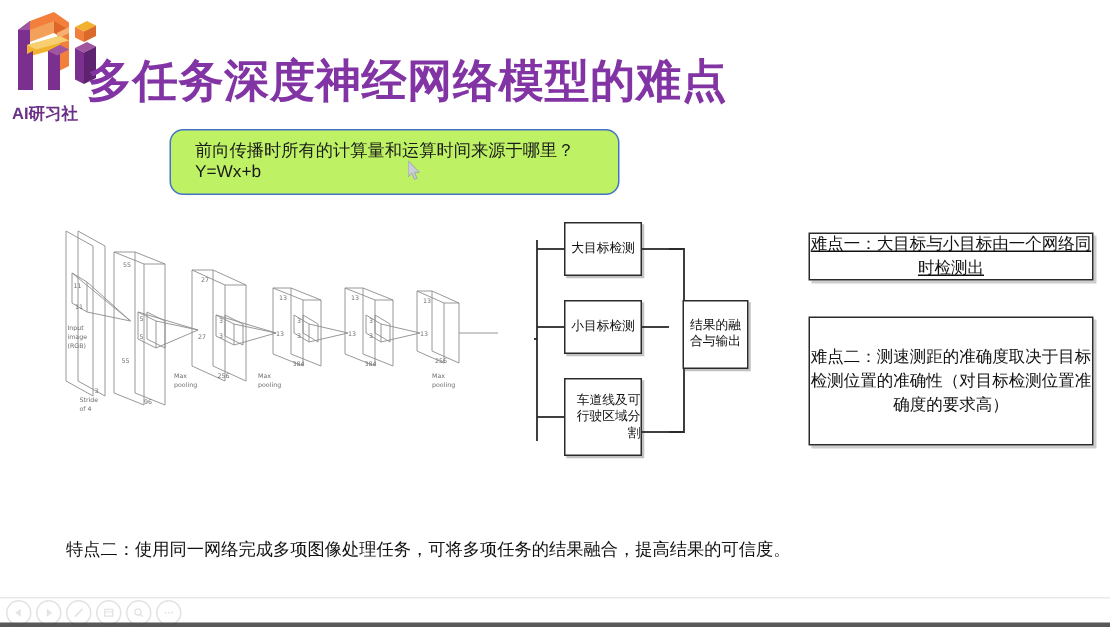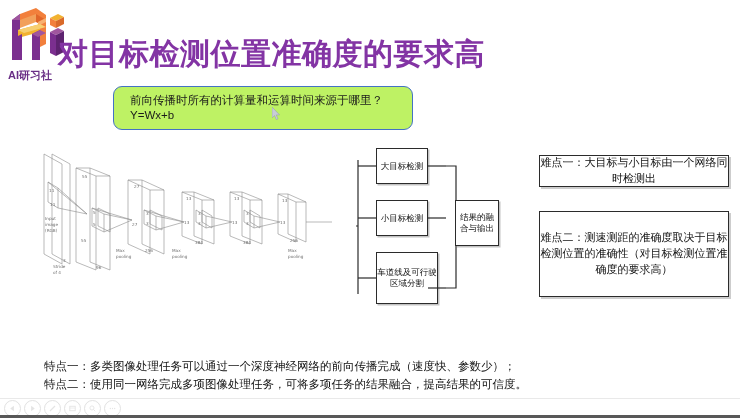--- a/index.html
+++ b/index.html
@@ -43,34 +43,34 @@
   
   .fbox{
     position:absolute;border:1.3px solid #2b2b2b;background:#fff;
     box-sizing:border-box;display:flex;align-items:center;justify-content:center;
     text-align:center;color:#111;font-size:8.5px;line-height:11px;
     font-family:"DejaVu Sans","Liberation Sans",sans-serif;
     box-shadow:1.5px 1.5px 0 rgba(120,120,120,.45);
   }
   #task-big   {left:376px;top:148px;width:52px;height:36px;}
   #task-small {left:376px;top:200px;width:52px;height:36px;}
-  #task-lane  {left:376px;top:252px;width:62px;height:52px;}
+  #task-lane  {left:376px;top:252px;width:52px;height:52px;text-align:right;}
   #fusion     {left:455px;top:200px;width:44px;height:46px;align-items:center;}
 
   .brace{position:absolute;left:424px;top:146px;width:36px;height:162px;}
 
   
   .dbox{
     position:absolute;border:1.3px solid #2b2b2b;background:#fff;box-sizing:border-box;
     display:flex;align-items:center;justify-content:center;text-align:center;
     color:#111;font-size:11px;line-height:16px;
     font-family:"DejaVu Sans","Liberation Sans",sans-serif;
     box-shadow:2px 2px 0 rgba(130,130,130,.4);
   }
-  #diff-1{left:539px;top:155px;width:190px;height:32px;}
+  #diff-1{left:539px;top:155px;width:190px;height:32px;text-decoration:underline;}
   #diff-2{left:539px;top:211px;width:190px;height:86px;}
 
   
   .features{position:absolute;left:44px;top:357px;width:670px;}
   .features div{
     font-size:11.5px;color:#111;line-height:18px;white-space:nowrap;
     font-family:"DejaVu Sans","Liberation Sans",sans-serif;
   }
 
   
@@ -118,21 +118,21 @@
         <polygon points="50,15 58,11 58,18 50,22" fill="#d96a2a"></polygon>
 
         <polygon points="44,26 52,22 58,25 50,29" fill="#a0569e"></polygon>
         <polygon points="44,26 50,29 50,50 44,47" fill="#7b2f8f"></polygon>
         <polygon points="50,29 58,25 58,46 50,50" fill="#5e2370"></polygon>
       </svg>
     </div>
     <div class="logo-cap">AI研习社</div>
   </div>
 
-  <div class="title">对目标检测位置准确度的要求高</div>
+  <div class="title">多任务深度神经网络模型的难点</div>
 
   <div class="callout">
     <div class="l1">前向传播时所有的计算量和运算时间来源于哪里？</div>
     <div class="l2">Y=Wx+b</div>
   </div>
 
   <div class="cursor">
     <svg viewBox="0 0 9 14" width="9" height="14" xmlns="http://www.w3.org/2000/svg">
       <polygon points="0,0 0,11 2.6,8.5 4.3,12.6 6,11.9 4.3,7.9 7.6,7.9" fill="#c8cdd6" stroke="#9aa2ad" stroke-width="0.6"></polygon>
     </svg>
@@ -269,21 +269,20 @@
   </div>
 
   <div class="dbox" id="diff-1">
     <span>难点一：大目标与小目标由一个网络同时检测出</span>
   </div>
   <div class="dbox" id="diff-2">
     <span>难点二：测速测距的准确度取决于目标检测位置的准确性（对目标检测位置准确度的要求高）</span>
   </div>
 
   <div class="features">
-    <div>特点一：多类图像处理任务可以通过一个深度神经网络的前向传播完成（速度快、参数少）；</div>
     <div>特点二：使用同一网络完成多项图像处理任务，可将多项任务的结果融合，提高结果的可信度。</div>
   </div>
 </div>
 
 <div class="toolbar">
   <div class="tbtn">
     <svg viewBox="0 0 10 10" width="9" height="9">
         <polygon points="6.5,2 6.5,8 2.5,5" fill="#e4e4e4"></polygon>
       </svg>
   </div>

